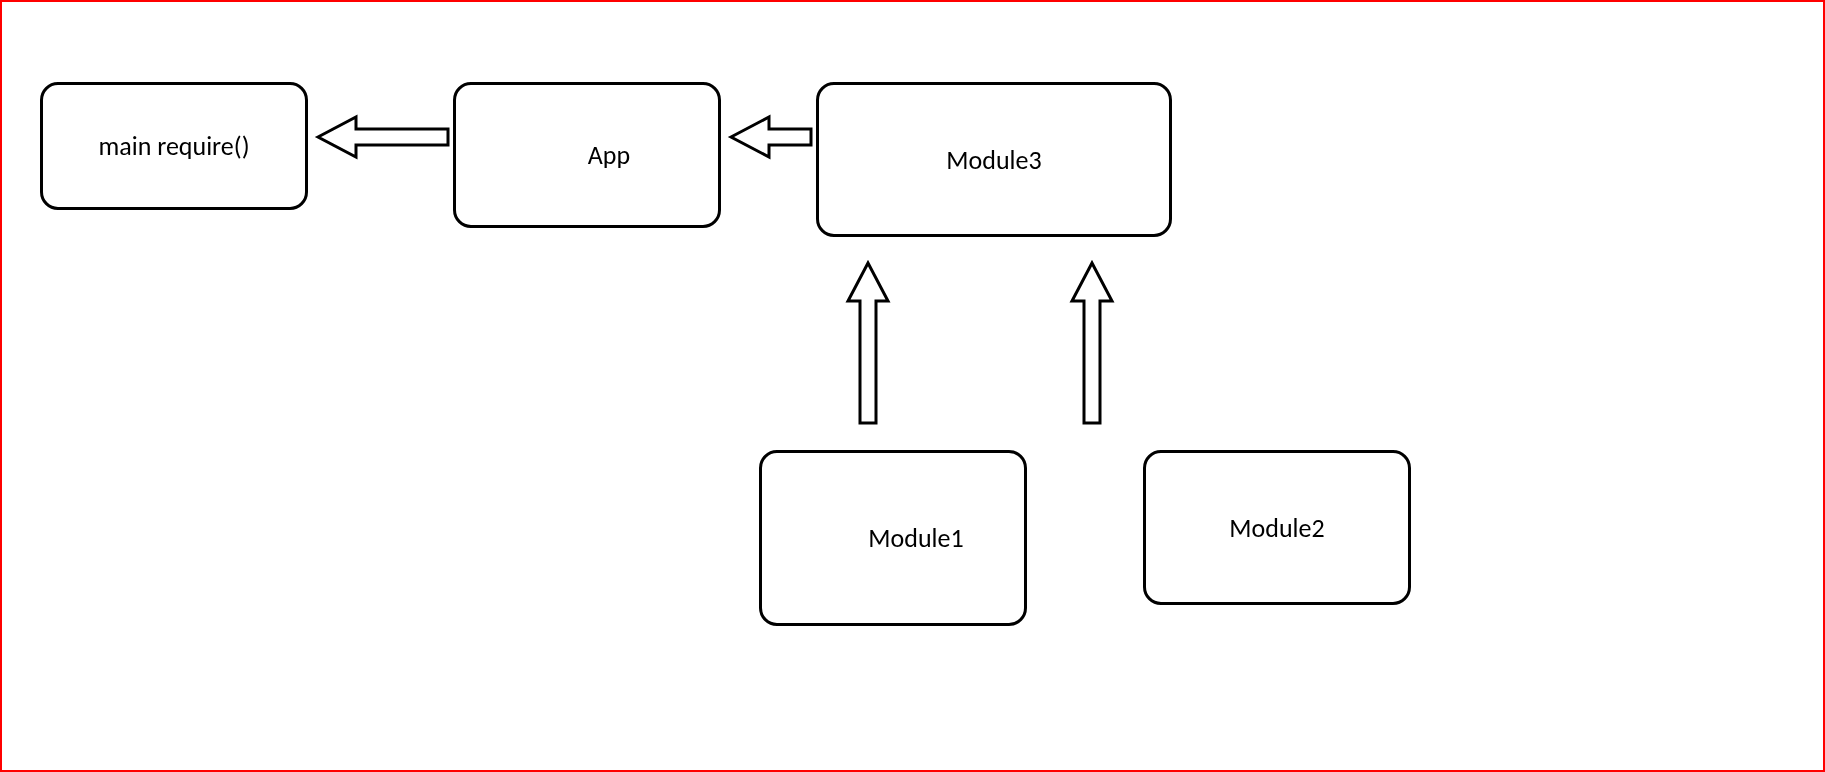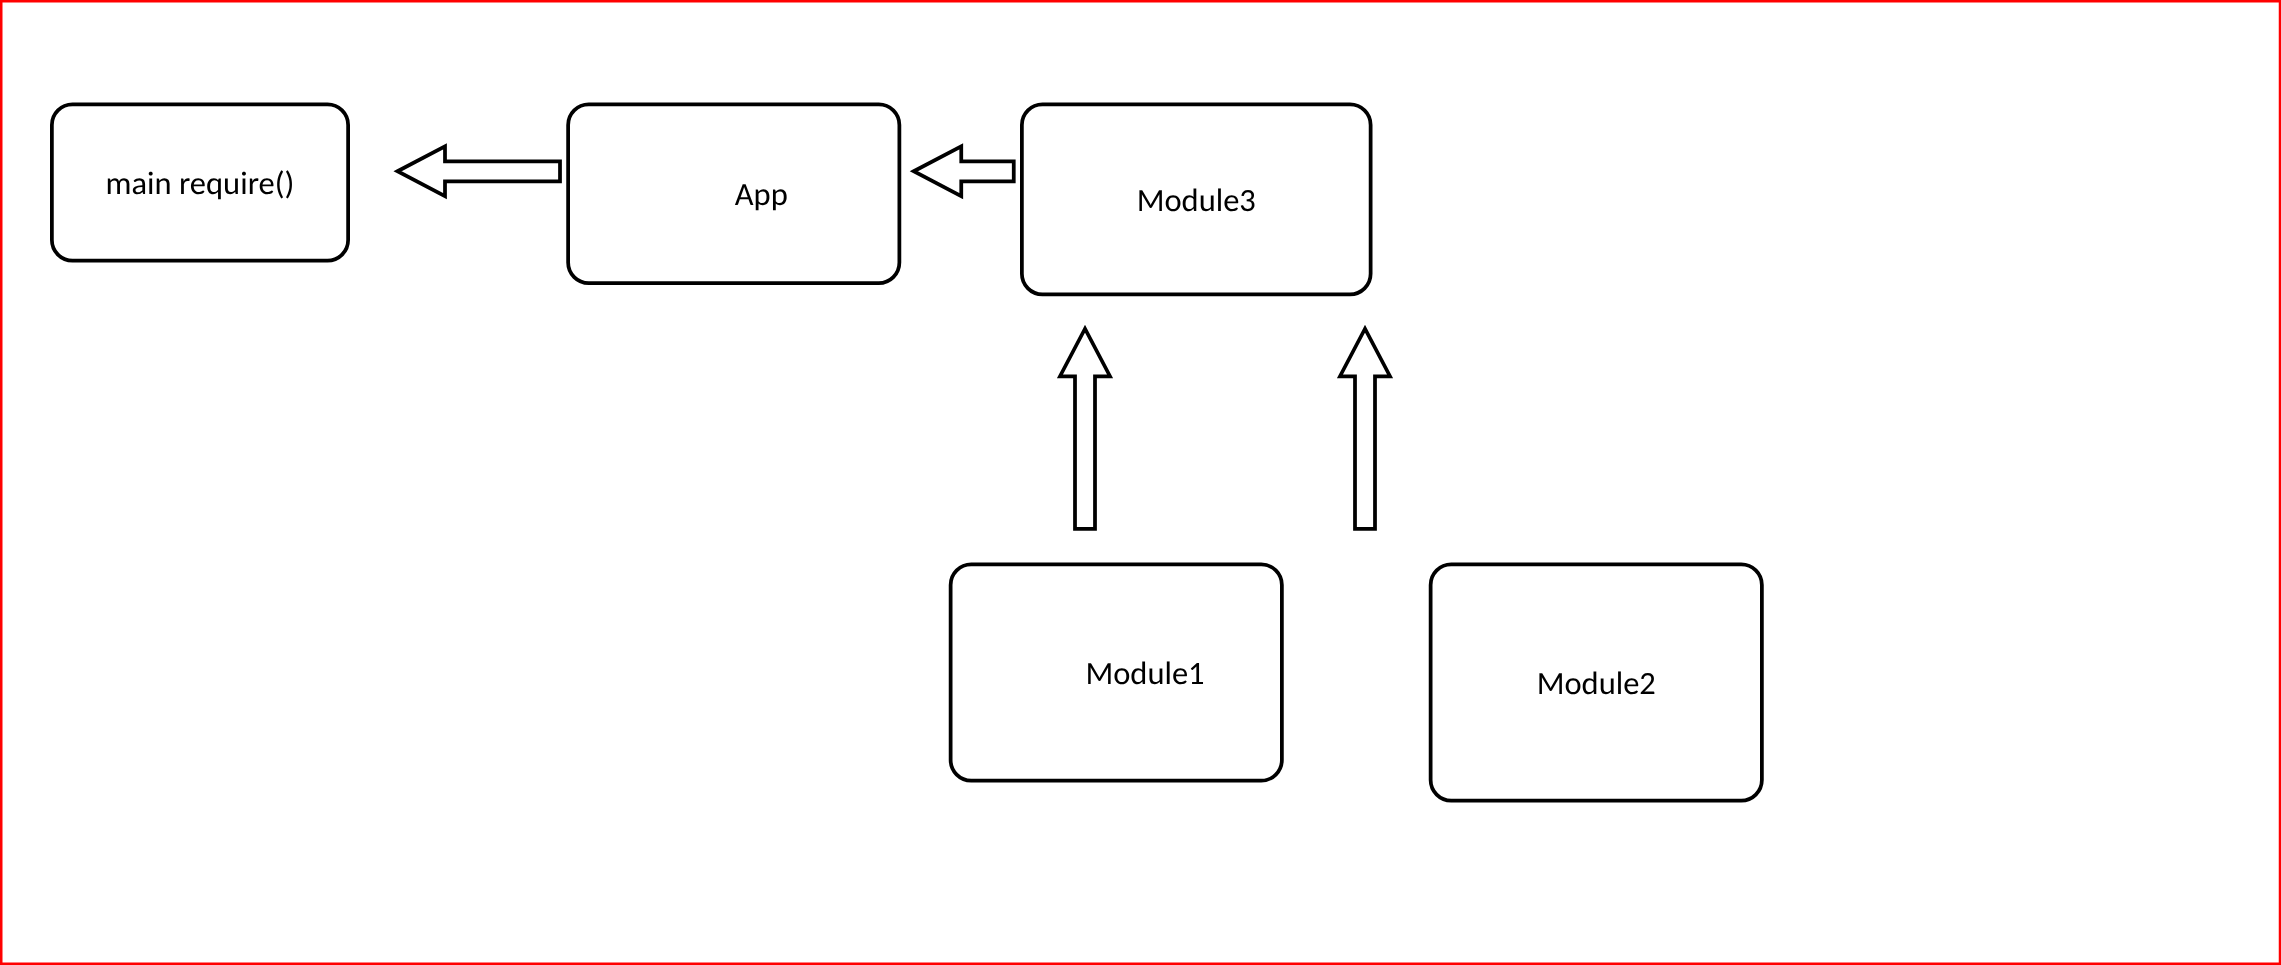--- a/index.html
+++ b/index.html
@@ -36,37 +36,37 @@
     .arrow-svg {
       position: absolute;
       overflow: visible;
     }
   </style>
 </head>
 <body>
 
 <div class="outer-border"></div>
 
-<div class="node" style="left:40px; top:82px; width:240px; height:128px;">
+<div class="node" style="left:40px; top:82px; width:268px; height:128px;">
   <span>main require()</span>
 </div>
 
 <div class="node" style="left:453px; top:82px; width:268px; height:146px;padding-left:44px;">
   <span>App</span>
 </div>
 
-<div class="node" style="left:816px; top:82px; width:282px; height:155px;">
+<div class="node" style="left:816px; top:82px; width:356px; height:155px;">
   <span>Module3</span>
 </div>
 
 <div class="node" style="left:759px; top:450px; width:268px; height:176px;padding-left:46px;">
   <span>Module1</span>
 </div>
 
-<div class="node" style="left:1143px; top:450px; width:268px; height:192px;">
+<div class="node" style="left:1143px; top:450px; width:268px; height:155px;">
   <span>Module2</span>
 </div>
 
 <svg class="arrow-svg" style="left:318px; top:112px; width:130px; height:50px;">
   <polygon points="0,25 38,5 38,17 130,17 130,33 38,33 38,45" fill="#ffffff" stroke="#000000" stroke-width="3" stroke-linejoin="miter"></polygon>
 </svg>
 
 <svg class="arrow-svg" style="left:731px; top:112px; width:80px; height:50px;">
   <polygon points="0,25 38,5 38,17 80,17 80,33 38,33 38,45" fill="#ffffff" stroke="#000000" stroke-width="3" stroke-linejoin="miter"></polygon>
 </svg>

